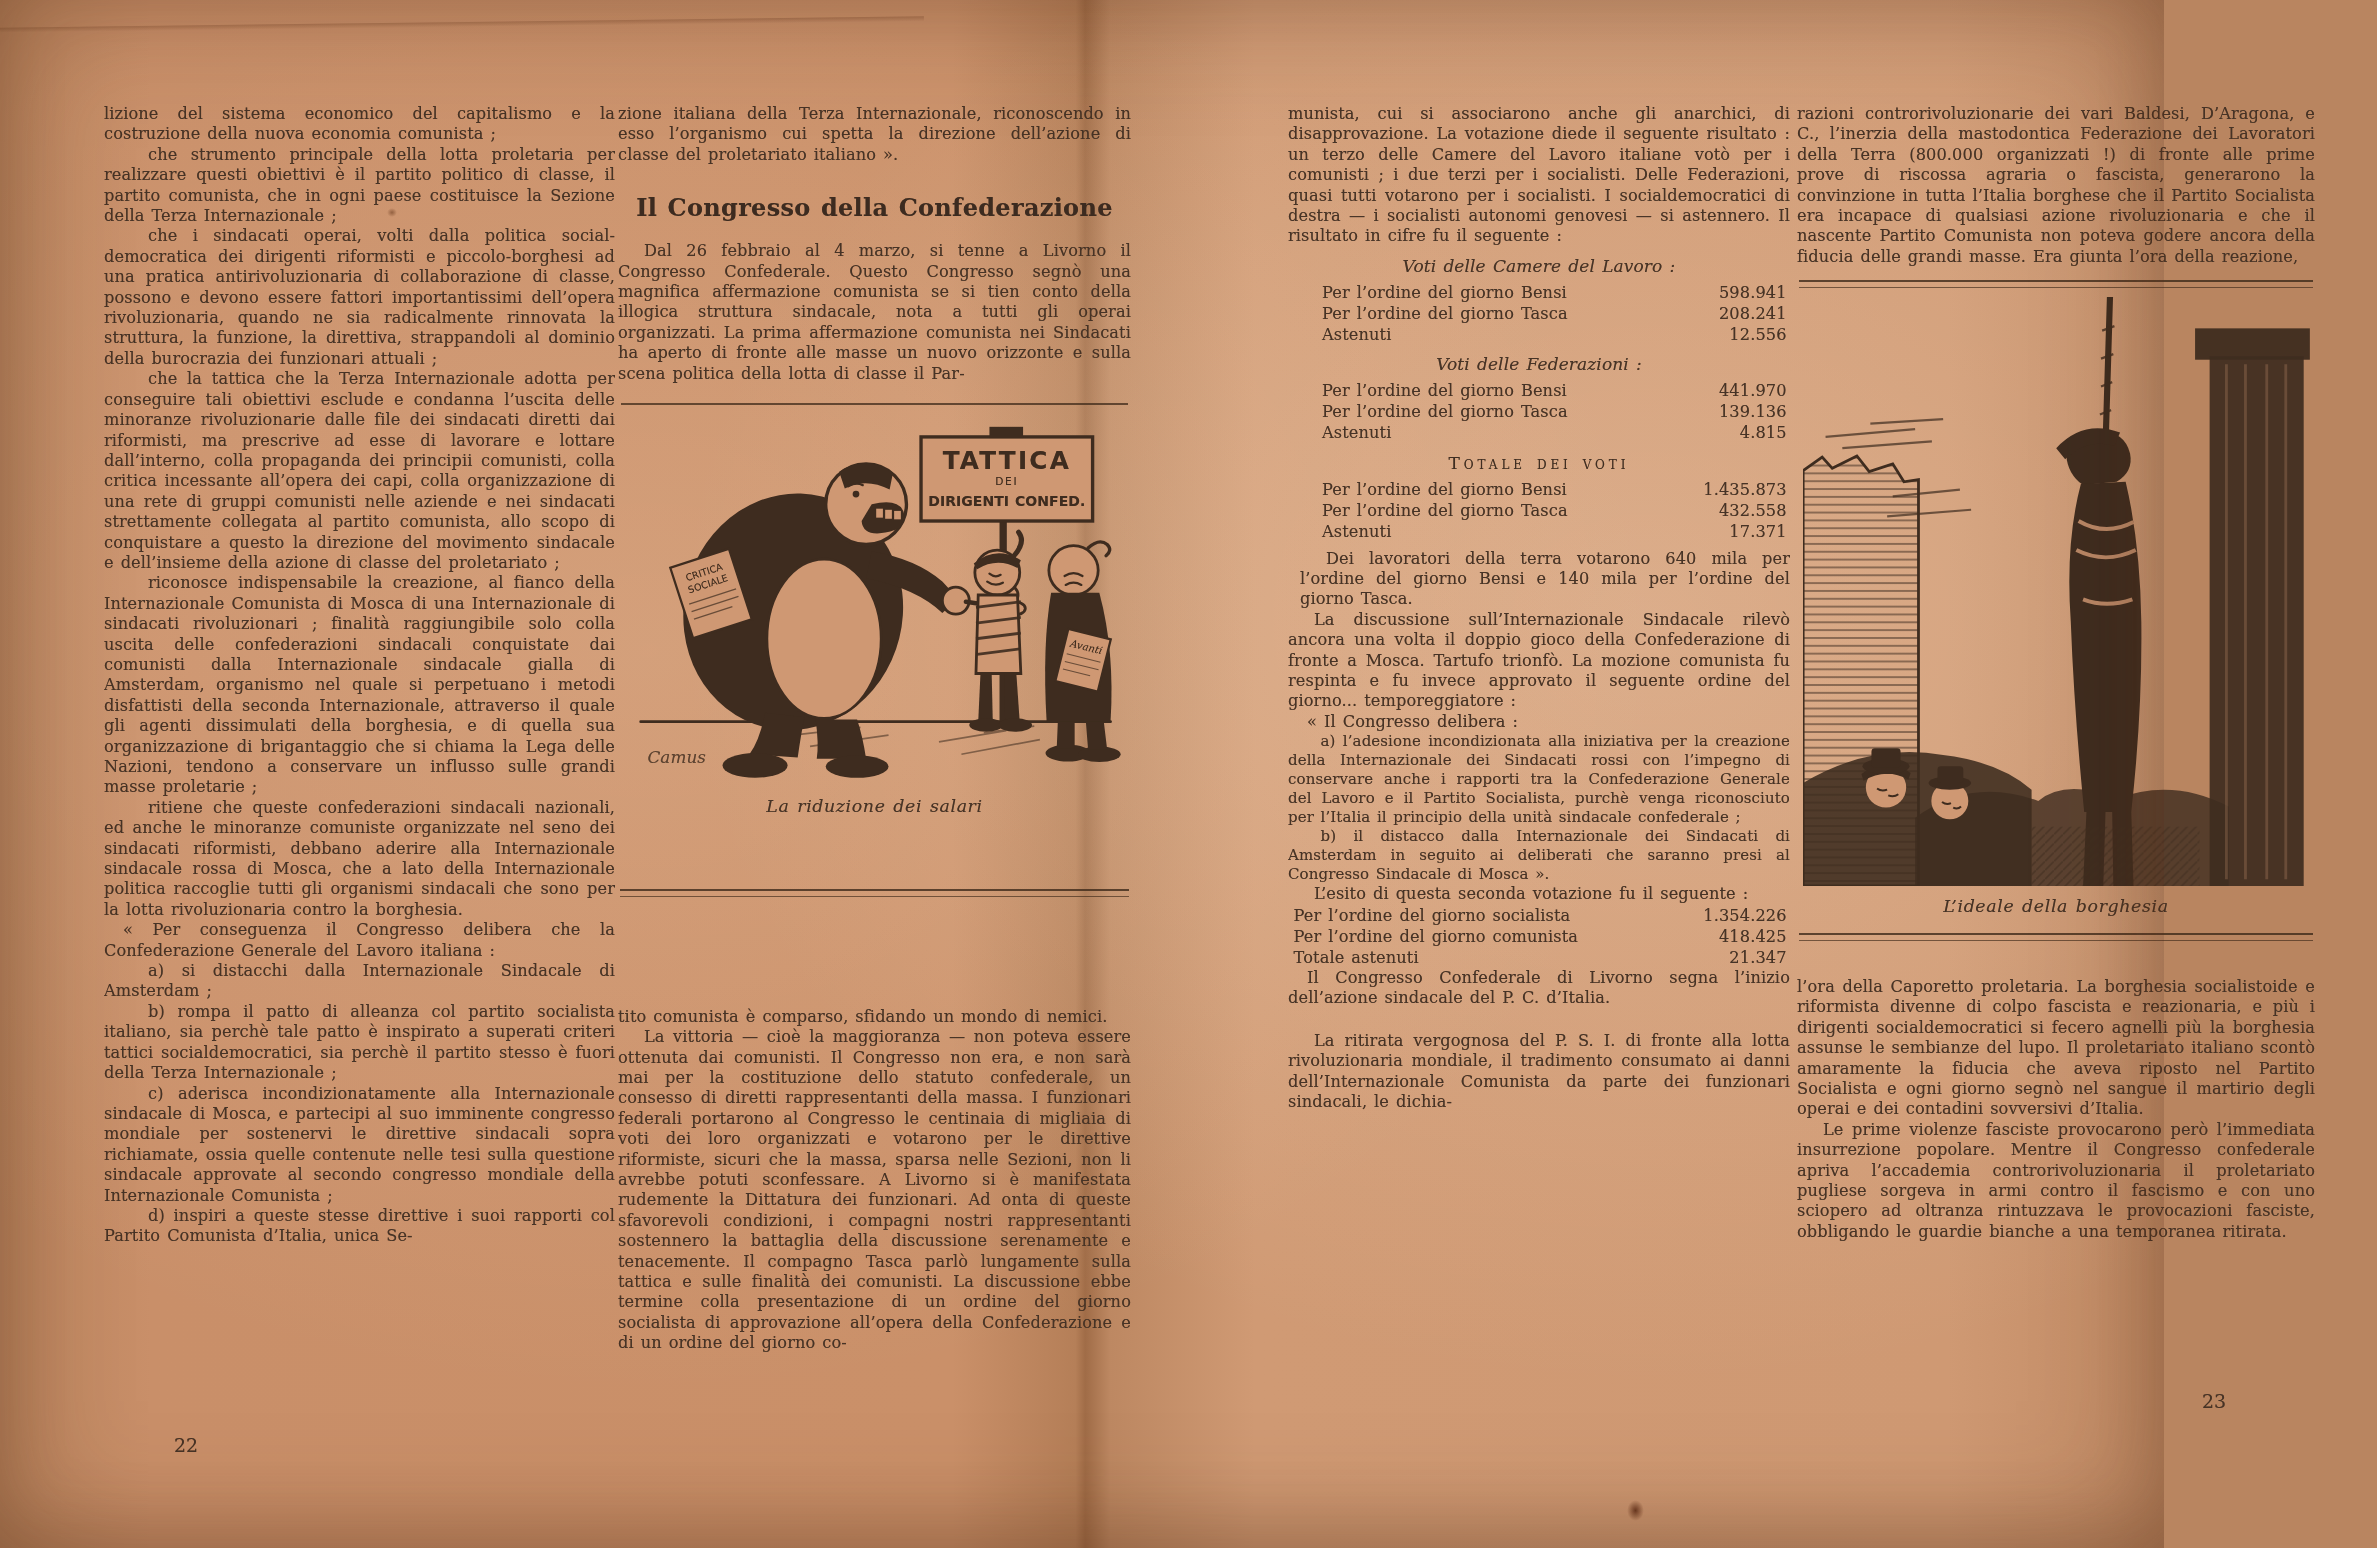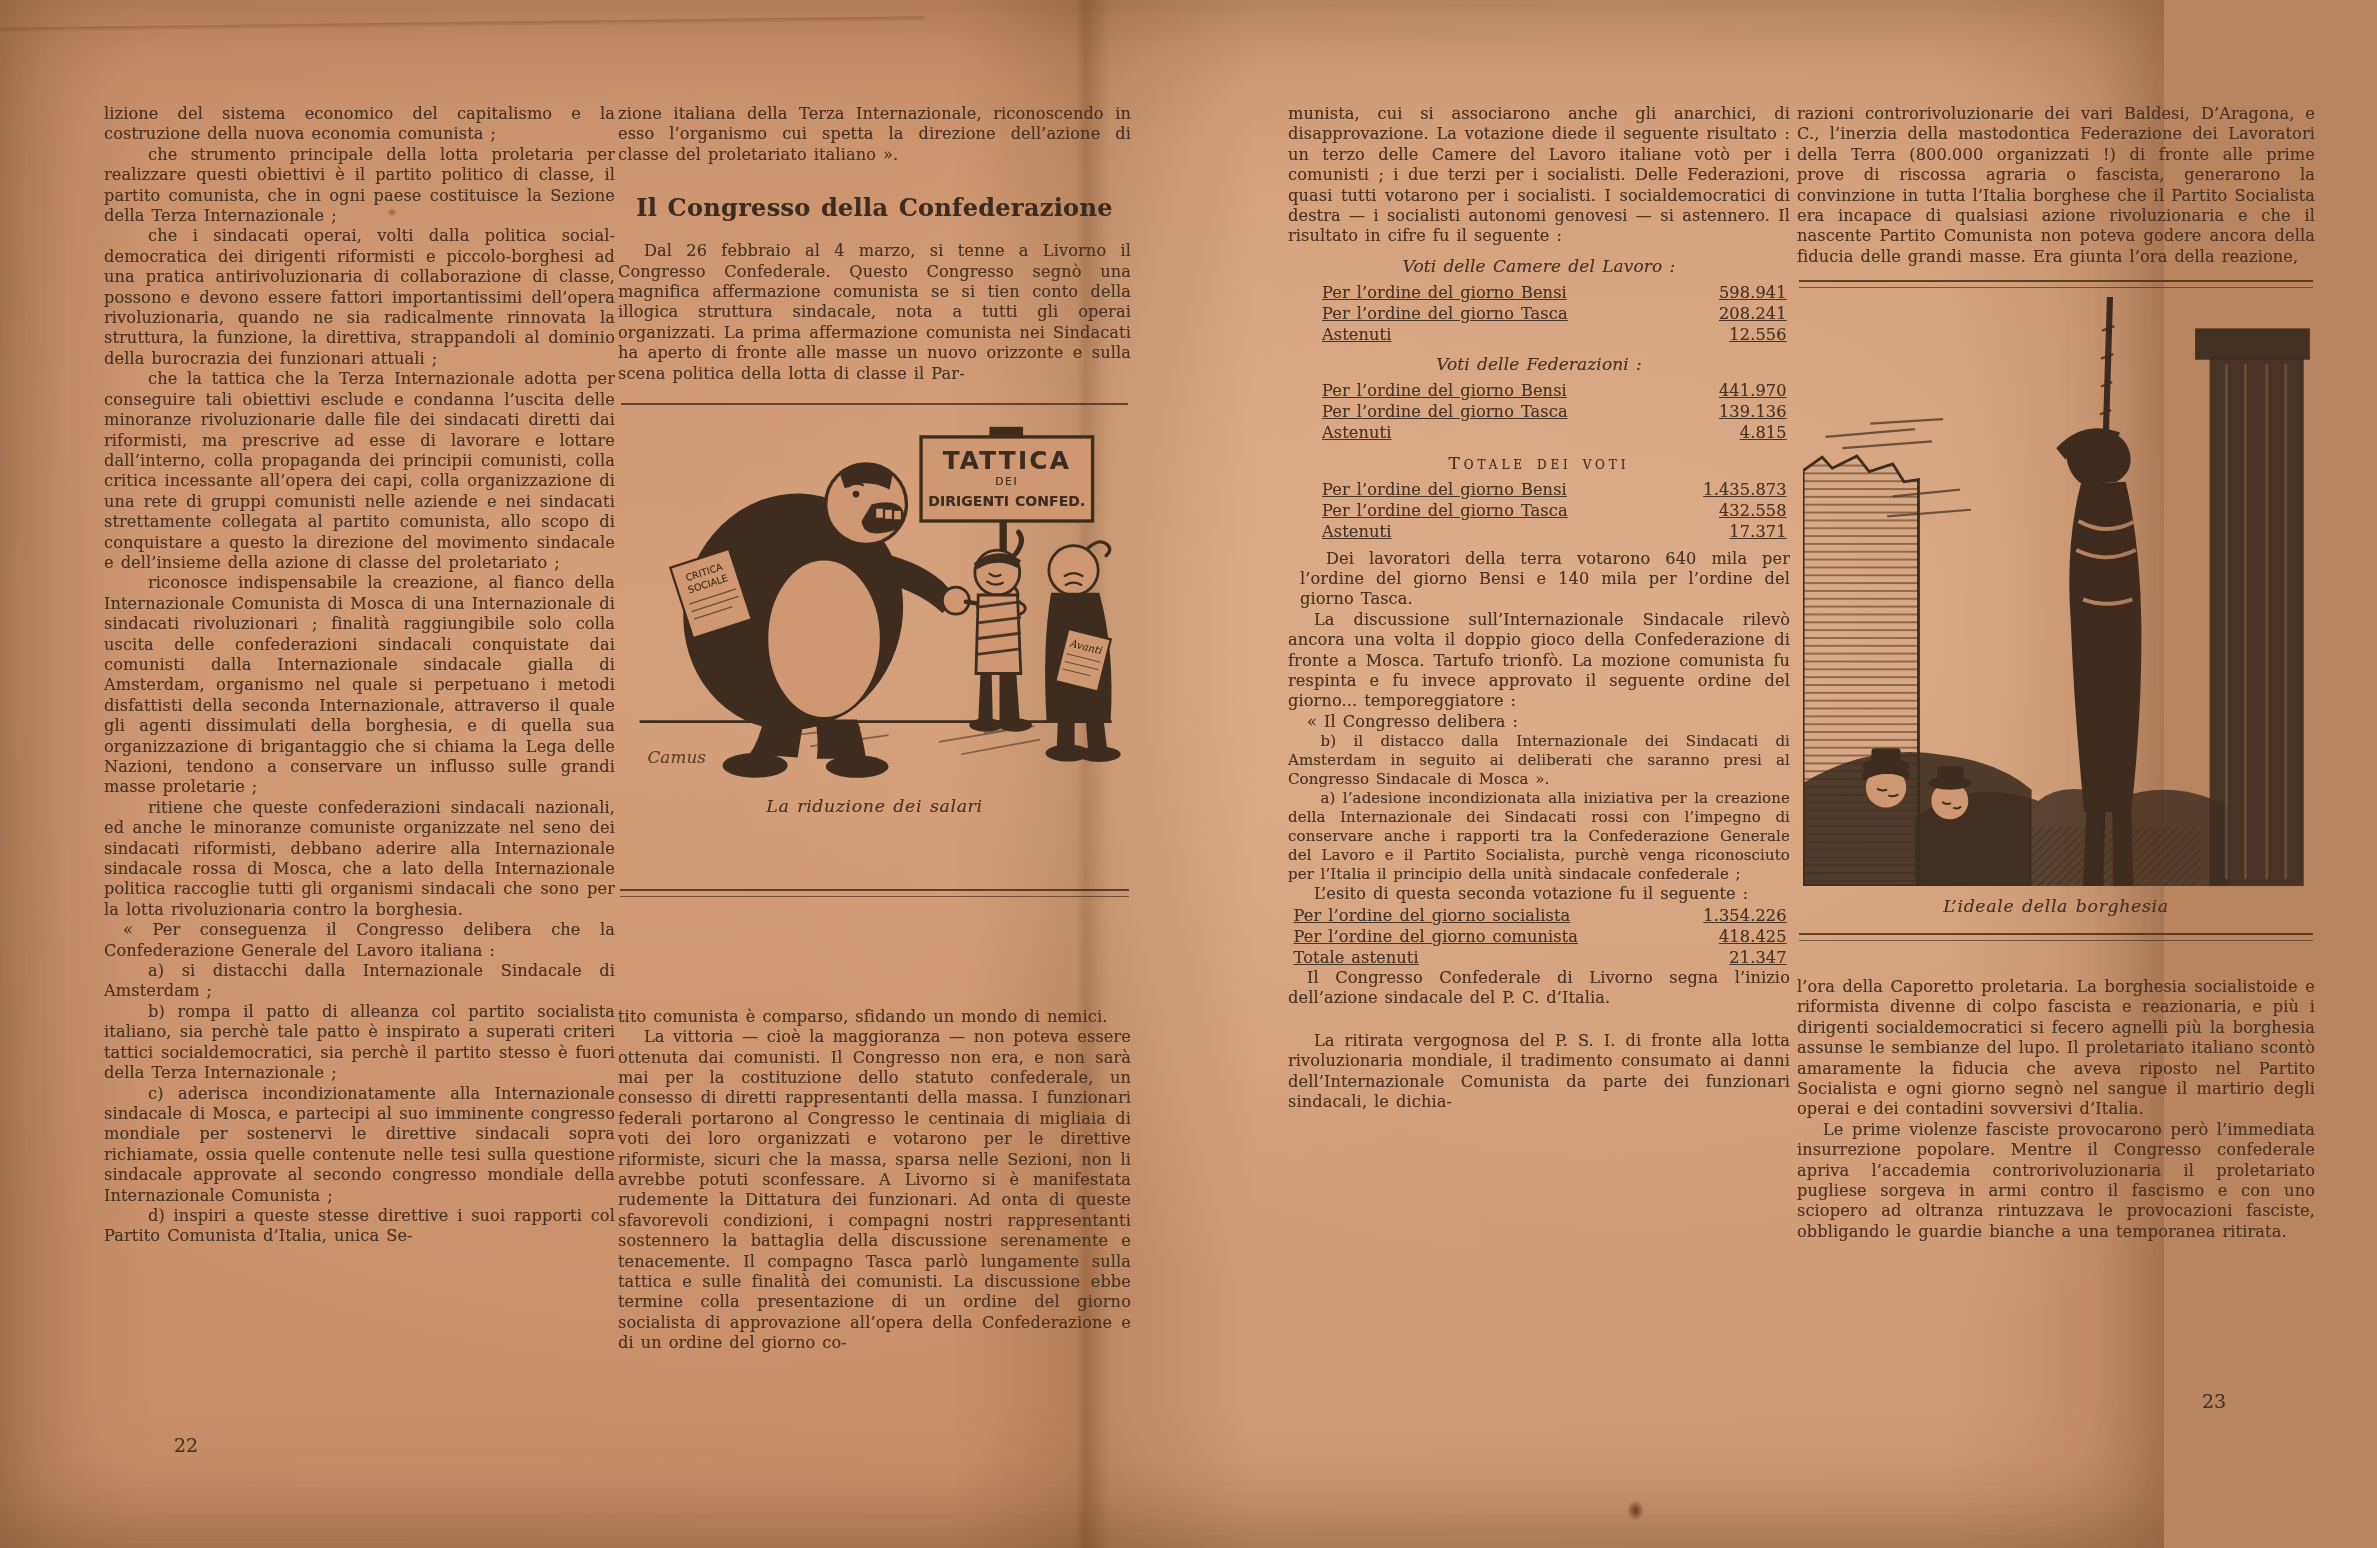--- a/index.html
+++ b/index.html
@@ -33,21 +33,21 @@
   p.quo{text-indent:19px;}
   .small-item{font-size:15px;line-height:19px;text-indent:32.5px;}
 
   .head-1{font-weight:bold;font-size:24px;line-height:28px;text-align:center;
     letter-spacing:0.3px;text-indent:0;color:#3c2b20;}
   .head-2{font-weight:bold;font-size:23.5px;line-height:32px;text-align:center;
     text-indent:0;color:#3c2b20;}
   .tbl-title{font-style:italic;text-align:center;text-indent:0;font-size:17px;margin:9px 0 5.6px;}
   .tbl-title-caps{text-align:center;text-indent:0;font-variant:small-caps;
     letter-spacing:3.9px;font-size:17px;margin:10px 0 5.6px;color:#3f2e22;}
-  .vrow{display:flex;padding-left:34px;padding-right:3.4px;line-height:21px;text-decoration:underline;}
+  .vrow{display:flex;padding-left:34px;padding-right:3.4px;line-height:21px;}
   .vrow .lbl{white-space:nowrap;}
   .vrow .val{margin-left:auto;text-align:right;}
 
   .rule-thin{height:0;border-top:2.2px solid rgba(62,42,26,.75);margin:19px 3.4px 0;}
   .rule-dbl{height:5px;border-top:2.2px solid rgba(62,42,26,.8);border-bottom:1.7px solid rgba(62,42,26,.65);margin:0 2.2px;}
   .caption{font-style:italic;text-align:center;text-indent:0;font-size:17.4px;letter-spacing:0.6px;}
   .pagenum{position:absolute;font-size:19px;color:#463326;text-shadow:0 0 0.6px rgba(70,45,25,.45);}
 
   .art{display:block;margin:0 auto;}
   .ink{stroke:#3e2c1f;fill:none;stroke-linecap:round;stroke-linejoin:round;}
@@ -225,22 +225,22 @@
         <span class="val">432.558</span>
       </div>
     <div class="vrow">
         <span class="lbl">Astenuti</span>
         <span class="val">17.371</span>
       </div>
 
     <p class="ind" style="margin-top:6.7px;margin-left:12px;">Dei lavoratori della terra votarono 640 mila per l’ordine del giorno Bensi e 140 mila per l’ordine del giorno Tasca.</p>
     <p class="ind">La discussione sull’Internazionale Sindacale rilevò ancora una volta il doppio gioco della Confederazione di fronte a Mosca. Tartufo trionfò. La mozione comunista fu respinta e fu invece approvato il seguente ordine del giorno... temporeggiatore :</p>
     <p class="quo">« Il Congresso delibera :</p>
+    <p class="small-item">a) l’adesione incondizionata alla iniziativa per la creazione della Internazionale dei Sindacati rossi con l’impegno di conservare anche i rapporti tra la Confederazione Generale del Lavoro e il Partito Socialista, purchè venga riconosciuto per l’Italia il principio della unità sindacale confederale ;</p>
     <p class="small-item">b) il distacco dalla Internazionale dei Sindacati di Amsterdam in seguito ai deliberati che saranno presi al Congresso Sindacale di Mosca ».</p>
-    <p class="small-item">a) l’adesione incondizionata alla iniziativa per la creazione della Internazionale dei Sindacati rossi con l’impegno di conservare anche i rapporti tra la Confederazione Generale del Lavoro e il Partito Socialista, purchè venga riconosciuto per l’Italia il principio della unità sindacale confederale ;</p>
     <p class="ind">L’esito di questa seconda votazione fu il seguente :</p>
     <div class="vrow" style="padding-left:5.6px;justify-content:space-between;">
         <span class="lbl">Per l’ordine del giorno socialista</span>
         <span class="val">1.354.226</span>
       </div>
     <div class="vrow" style="padding-left:5.6px;">
         <span class="lbl">Per l’ordine del giorno comunista</span>
         <span class="val">418.425</span>
       </div>
     <div class="vrow" style="padding-left:5.6px;">

